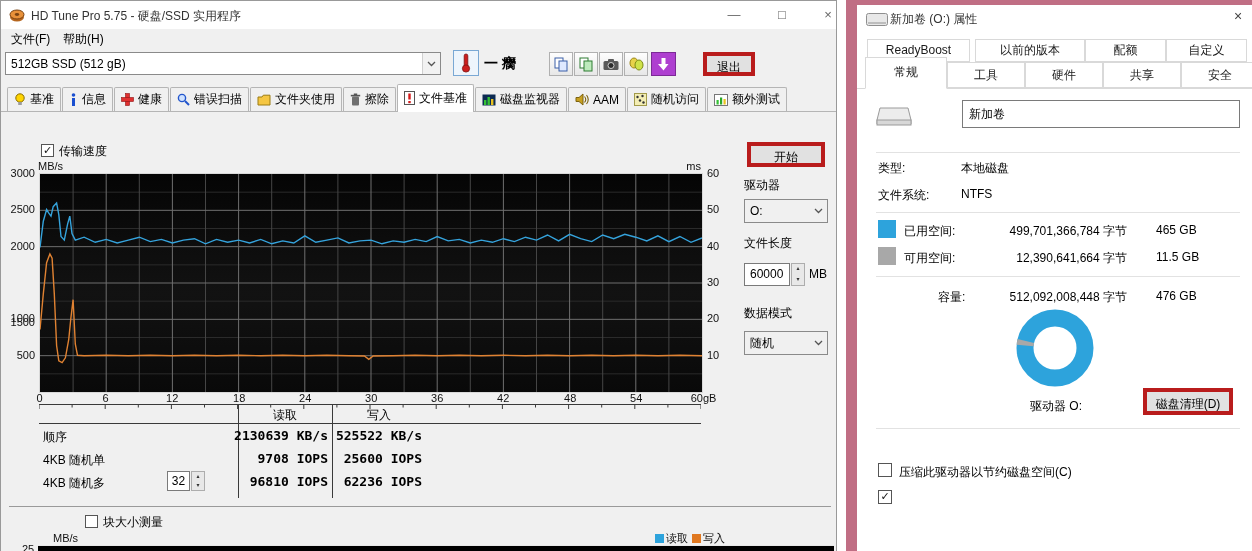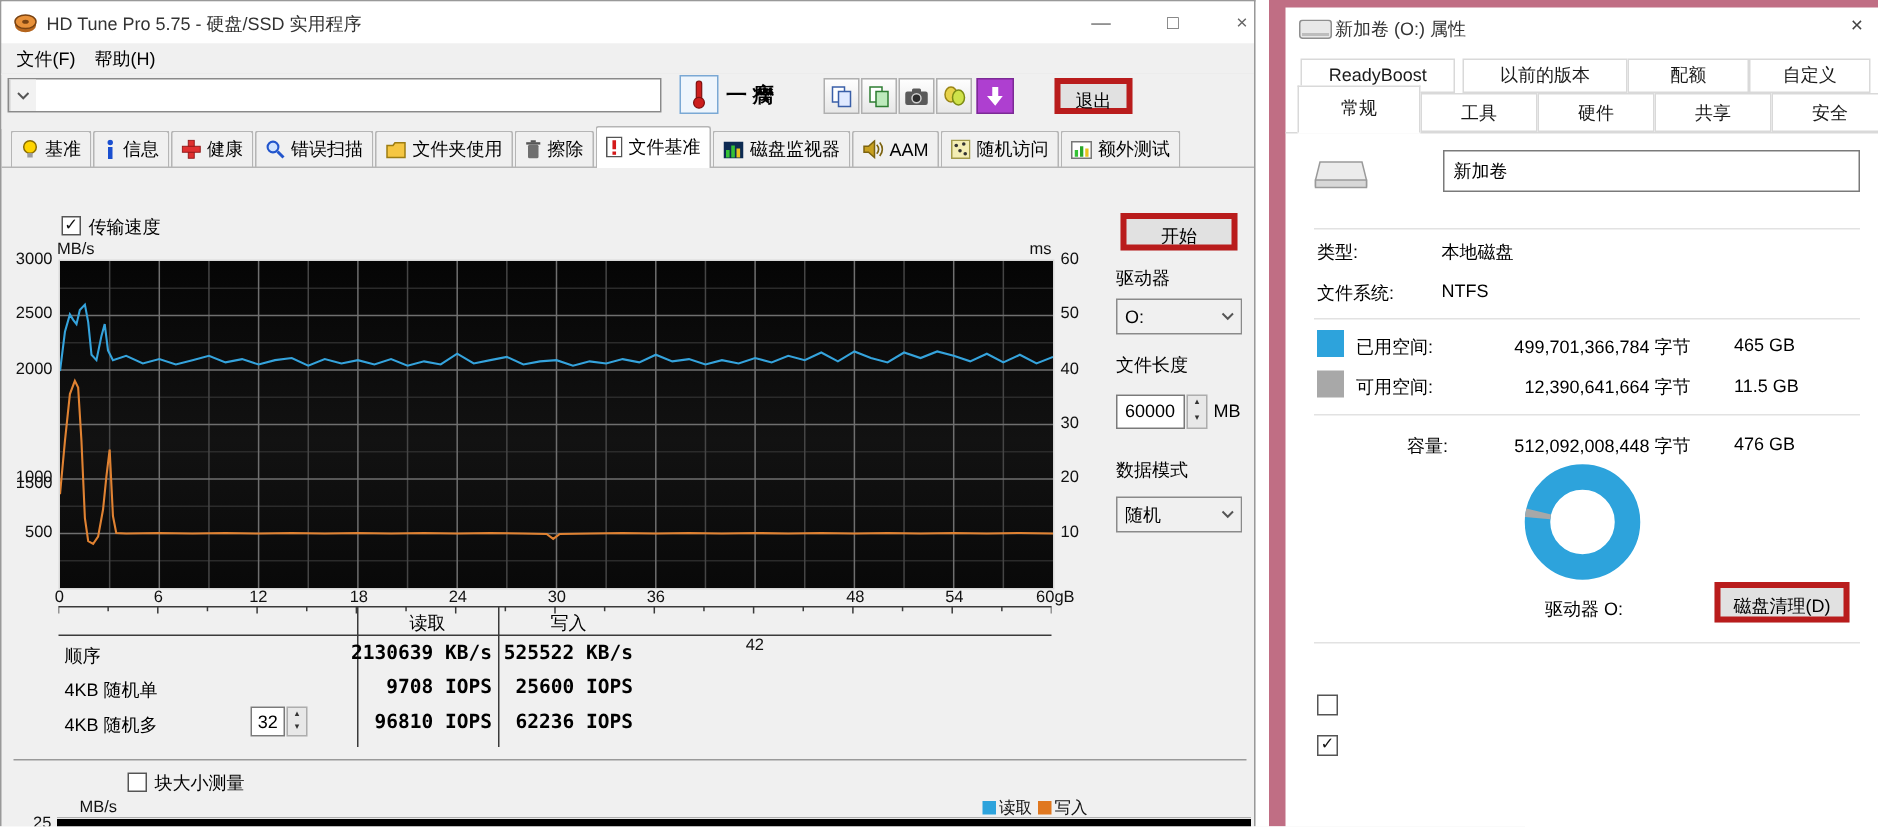--- a/index.html
+++ b/index.html
@@ -64,20 +64,21 @@
       <span class="abs winbtn" style="left:812px">×</span>
     </div>
 
     <div class="abs hdt-menu">
       <span class="abs menu-item" style="left:6px">文件(F)</span>
       <span class="abs menu-item" style="left:58px">帮助(H)</span>
     </div>
 
     <div class="abs hdt-toolbar">
       <div class="abs dd" style="left:4px;top:3px;width:436px;height:23px">
+        <span class="dd-text">512GB SSD (512 gB)</span>
         <span class="dd-btn">
           <svg width="9" height="6" viewBox="0 0 9 6">
               <polyline points="1,1 4.5,4.5 8,1" fill="none" stroke="#555" stroke-width="1.3"></polyline>
             </svg>
         </span>
       </div>
       <div class="abs" style="left:452px;top:1px;width:26px;height:26px;border:1px solid #7aa8d4;background:#eef5fc;box-sizing:border-box;display:flex;align-items:center;justify-content:center">
         <svg width="10" height="20" viewBox="0 0 10 20">
           <rect x="3.2" y="1" width="3.6" height="13" rx="1.8" fill="#cc1f1f" stroke="#7e1010" stroke-width="0.8"></rect>
           <circle cx="5" cy="15.5" r="3.6" fill="#cc1f1f" stroke="#7e1010" stroke-width="0.8"></circle>
@@ -265,21 +266,21 @@
         <span class="ticklab" style="left: 3px; top: -6px;">60</span>
       </div>
     <div class="abs" id="xt" style="left:38px;top:391px;width:662px;height:13px">
         <span class="ticklab" style="left: 0px; top: 0px; transform: translateX(-40%);">0</span>
         <span class="ticklab" style="left: 66px; top: 0px; transform: translateX(-40%);">6</span>
         <span class="ticklab" style="left: 132px; top: 0px; transform: translateX(-40%);">12</span>
         <span class="ticklab" style="left: 199px; top: 0px; transform: translateX(-40%);">18</span>
         <span class="ticklab" style="left: 265px; top: 0px; transform: translateX(-40%);">24</span>
         <span class="ticklab" style="left: 331px; top: 0px; transform: translateX(-40%);">30</span>
         <span class="ticklab" style="left: 397px; top: 0px; transform: translateX(-40%);">36</span>
-        <span class="ticklab" style="left: 463px; top: 0px; transform: translateX(-40%); margin-top: 32px;">42</span>
+        <span class="ticklab" style="left: 463px; top: 0px; transform: translateX(-40%);">42</span>
         <span class="ticklab" style="left: 530px; top: 0px; transform: translateX(-40%);">48</span>
         <span class="ticklab" style="left: 596px; top: 0px; transform: translateX(-40%);">54</span>
         <span class="ticklab" style="left: 662px; top: 0px; transform: translateX(-40%);">60gB</span>
       </div>
     <svg class="abs" id="ruler" style="left:38px;top:403px" width="662" height="6">
         <line x1="0" y1="0.5" x2="662" y2="0.5" stroke="#3a3a3a"></line>
         <line x1="0.0" y1="0" x2="0.0" y2="5" stroke="#3a3a3a"></line>
         <line x1="33.1" y1="0" x2="33.1" y2="3.5" stroke="#3a3a3a"></line>
         <line x1="66.2" y1="0" x2="66.2" y2="5" stroke="#3a3a3a"></line>
         <line x1="99.3" y1="0" x2="99.3" y2="3.5" stroke="#3a3a3a"></line>
@@ -418,16 +419,17 @@
     <svg class="abs" id="donut" style="left:167px;top:306px" width="84" height="84" viewBox="0 0 84 84">
       <circle id="donut-used" cx="42" cy="42" r="30" fill="none" stroke-width="17" stroke="#2da3dc"></circle>
       <circle id="donut-free" cx="42" cy="42" r="30" fill="none" stroke-width="17" transform="rotate(185 42 42)" stroke="#a8a8a8" stroke-dasharray="4.5 184.0"></circle>
     </svg>
     <div class="abs" style="left:150px;top:398px;width:120px;text-align:center;font-size:12px">驱动器 O:</div>
     <div class="abs btn" style="left:297px;top:388px;width:90px;height:27px;line-height:25px;font-size:12px">磁盘清理(D)</div>
 
     <div class="sep" style="left:30px;top:428px;width:364px"></div>
 
     <span class="abs cb" style="left:32px;top:463px;width:14px;height:14px"></span>
+    <span class="lbl" style="left:53px;top:464px">压缩此驱动器以节约磁盘空间(C)</span>
     <span class="abs cb" style="left:32px;top:490px;width:14px;height:14px"><span>✓</span></span>
   </div>
 
 </div>
 
 </body></html>

